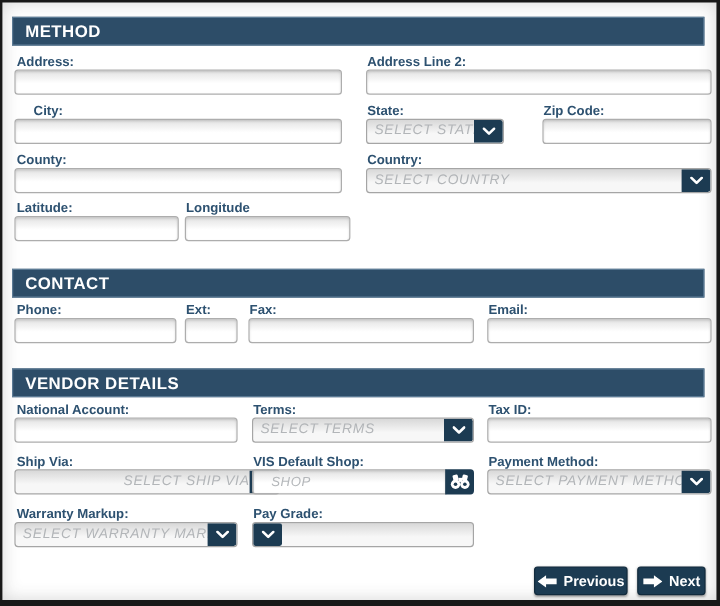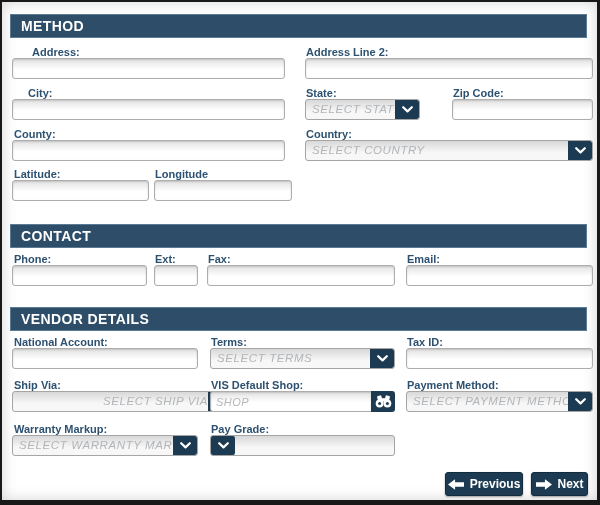--- a/index.html
+++ b/index.html
@@ -23,21 +23,21 @@
   .lbl{
     position:absolute;font-size:11px;font-weight:bold;color:#2d5170;
     white-space:nowrap;
   }
   .inp{
     position:absolute;height:21px;
     border:1px solid #adadad;border-radius:3px;
     background:linear-gradient(180deg,#e2e2e2 0%,#ffffff 55%);
     box-shadow:inset 0 1px 2px rgba(0,0,0,0.15);
     font-family:"Liberation Sans", sans-serif;
-    font-size:11px;color:#444;padding:0 5px;outline:none;
+    font-size:11px;color:#444;padding:0 15px;outline:none;
   }
   .inp::placeholder{
     font-style:italic;color:#b4b7ba;letter-spacing:0.5px;
   }
   .sel{
     position:absolute;height:21px;display:flex;
     border:1px solid #a5a5a5;border-radius:3px;
     background:linear-gradient(180deg,#d8d8d8 0%,#f7f7f7 60%);
     cursor:pointer;overflow:hidden;
   }
@@ -66,21 +66,21 @@
     box-shadow:0 1px 2px rgba(0,0,0,0.35);
   }
 </style>
 </head>
 <body>
 
 <div id="page">
 
   <div class="bar" style="top:12px;">METHOD</div>
 
-  <div class="lbl" style="left:12px;top:44px;margin-left:18px;">Address:</div>
+  <div class="lbl" style="left:12px;top:44px;">Address:</div>
   <input class="inp" style="left: 10px; top: 56px; width: 273px;" value="">
 
   <div class="lbl" style="left:304px;top:44px;">Address Line 2:</div>
   <input class="inp" style="left: 303px; top: 56px; width: 288px;" value="">
 
   <div class="lbl" style="left:12px;top:85px;margin-left:14px;">City:</div>
   <input class="inp" style="left: 10px; top: 97px; width: 273px;" value="">
 
   <div class="lbl" style="left:304px;top:85px;">State:</div>
   <div class="sel" style="left:303px;top:97px;width:115px;">

